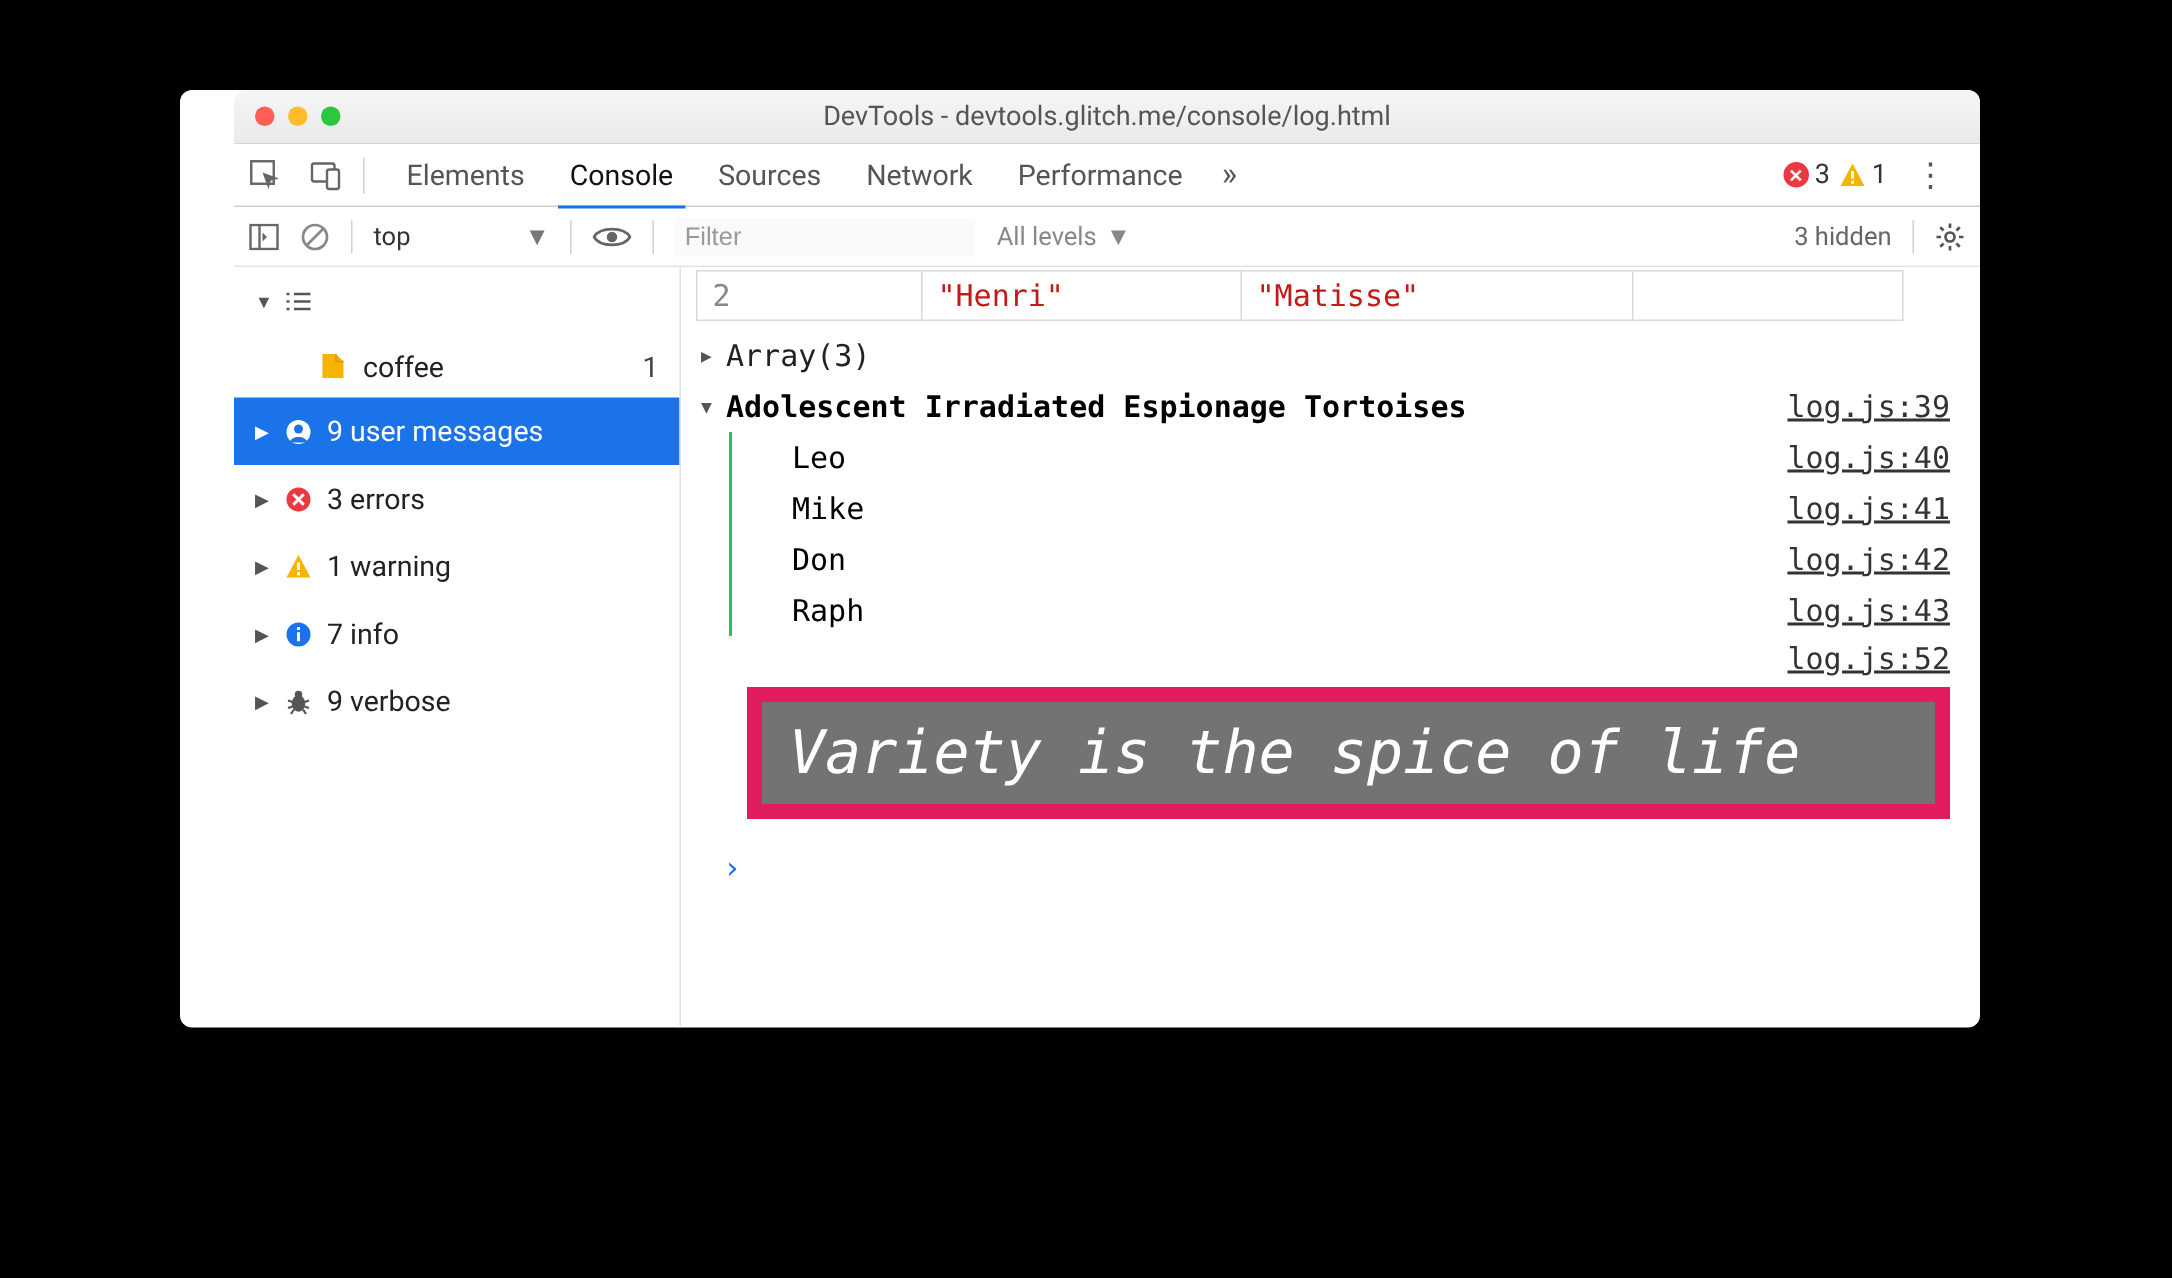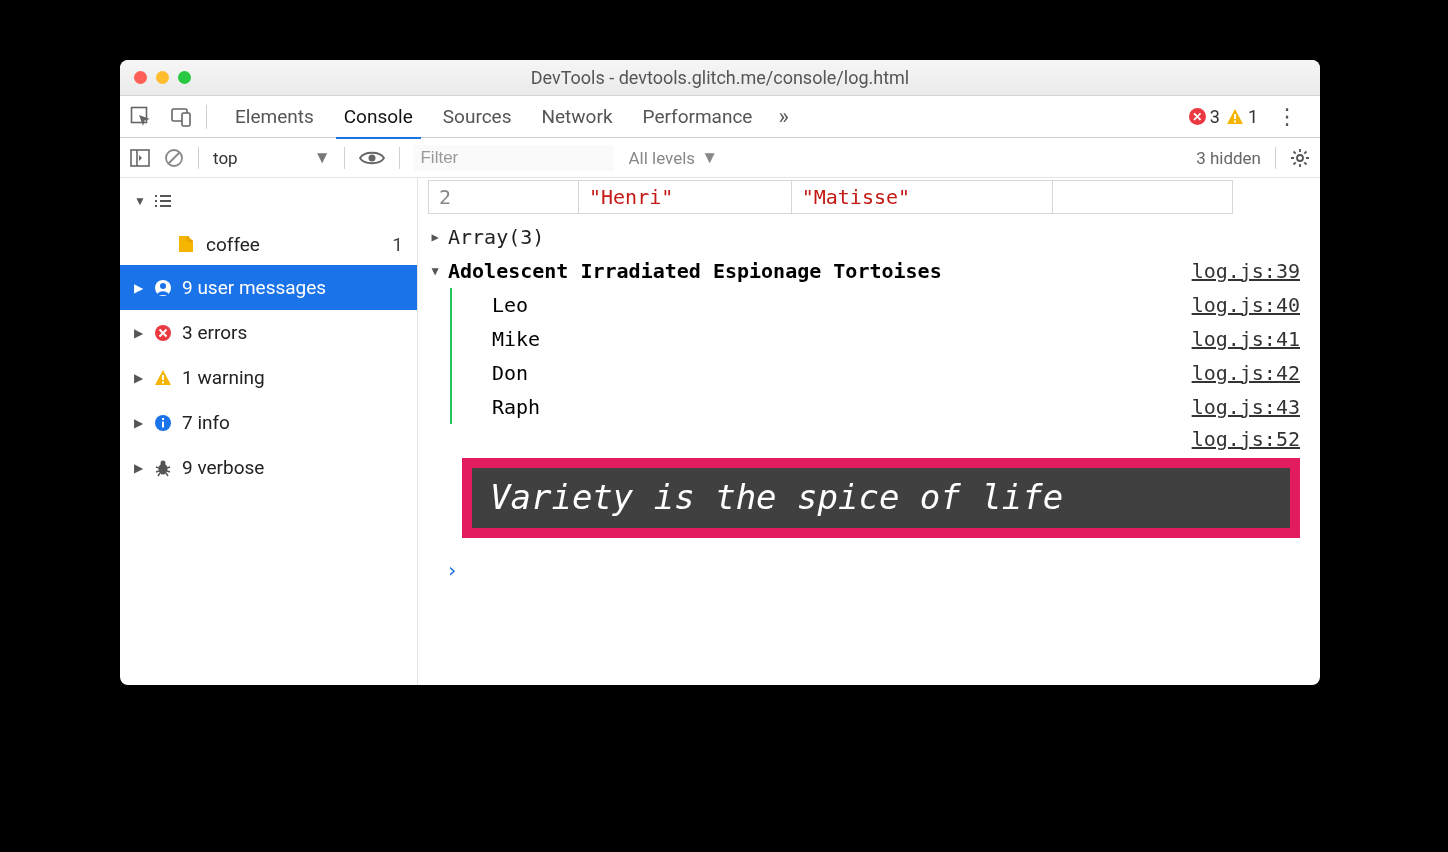--- a/index.html
+++ b/index.html
@@ -1,18 +1,18 @@
 <!DOCTYPE html>
 <html><head>
 <meta charset="utf-8">
 <style>
   html,body{margin:0;padding:0;height:100%;background:#000;font-family:-apple-system,BlinkMacSystemFont,"Segoe UI",Roboto,Helvetica,Arial,sans-serif;}
   *{box-sizing:border-box;}
   .canvas{width:1448px;height:852px;position:relative;background:#000;}
-  .window{position:absolute;left:120px;top:60px;width:1200px;height:625px;background:#fff;border-radius:8px;box-shadow:0 20px 60px rgba(0,0,0,.5);display:flex;flex-direction:column;overflow:hidden;}
+  .window{position:absolute;left:120px;top:60px;width:1200px;height:625px;background:#fff;border-radius:8px;box-shadow:0 20px 60px rgba(0,0,0,.5);display:flex;flex-direction:column;overflow:hidden;padding-left:36px;}
   .titlebar{height:36px;background:linear-gradient(#f6f6f6,#eaeaea);border-bottom:1px solid #d4d4d4;display:flex;align-items:center;position:relative;border-radius:8px 8px 0 0;}
   .traffic{display:flex;gap:9px;position:absolute;left:14px;}
   .tl{width:13px;height:13px;border-radius:50%;}
   .close{background:#ff5f57;}
   .min{background:#ffbd2e;}
   .max{background:#28c940;}
   .title{flex:1;text-align:center;font-size:18px;color:#555;}
   .tabbar{height:42px;border-bottom:1px solid #d0d0d0;display:flex;align-items:center;padding:0 10px;gap:2px;}
   .tabbar .divider{width:1px;height:24px;background:#d0d0d0;margin:0 12px;}
   .devicons{display:flex;gap:18px;align-items:center;color:#555;}
@@ -62,21 +62,21 @@
   .rowline .disc{width:14px;text-align:center;color:#555;font-size:12px;cursor:pointer;}
   .rowline .disc.open{transform:none;}
   .rowline .src{margin-left:auto;text-decoration:underline;font-family:Menlo,monospace;color:#333;}
   .arr3{font-family:Menlo,monospace;color:#222;padding-left:6px;}
   .grouptitle{font-family:Menlo,monospace;font-weight:bold;padding-left:6px;}
   .grouprow{display:flex;align-items:center;height:34px;padding-left:40px;border-left:2px solid #22c55e;margin-left:22px;position:relative;}
   .grouprow .name{font-family:Menlo,monospace;}
   .grouprow .src{margin-left:auto;text-decoration:underline;font-family:Menlo,monospace;color:#333;}
   .lastsrc{display:flex;height:30px;align-items:center;}
   .lastsrc .src{margin-left:auto;text-decoration:underline;font-family:Menlo,monospace;color:#333;}
-  .styled{margin:4px 0 0 34px;background:#404040;border:10px solid #e31b5f;color:#fff;font-family:Menlo,monospace;font-style:italic;font-size:34px;padding:6px 18px;line-height:1.4;}
+  .styled{margin:4px 0 0 34px;background:#737373;border:10px solid #e31b5f;color:#fff;font-family:Menlo,monospace;font-style:italic;font-size:40px;padding:6px 18px;line-height:1.4;}
   .prompt{padding:20px 0 0 18px;color:#1a73e8;font-family:Menlo,monospace;font-size:20px;}
 </style>
 </head>
 <body>
 
 <div class="canvas">
   <div class="window">
 
     <div class="titlebar">
       <div class="traffic">

